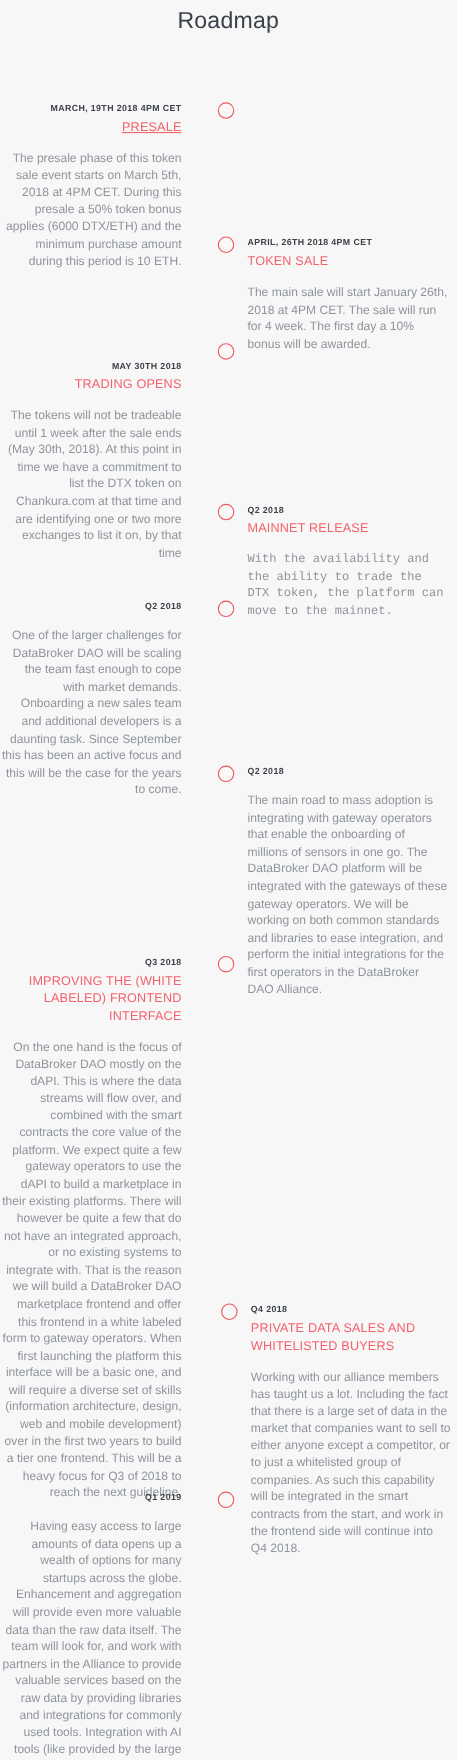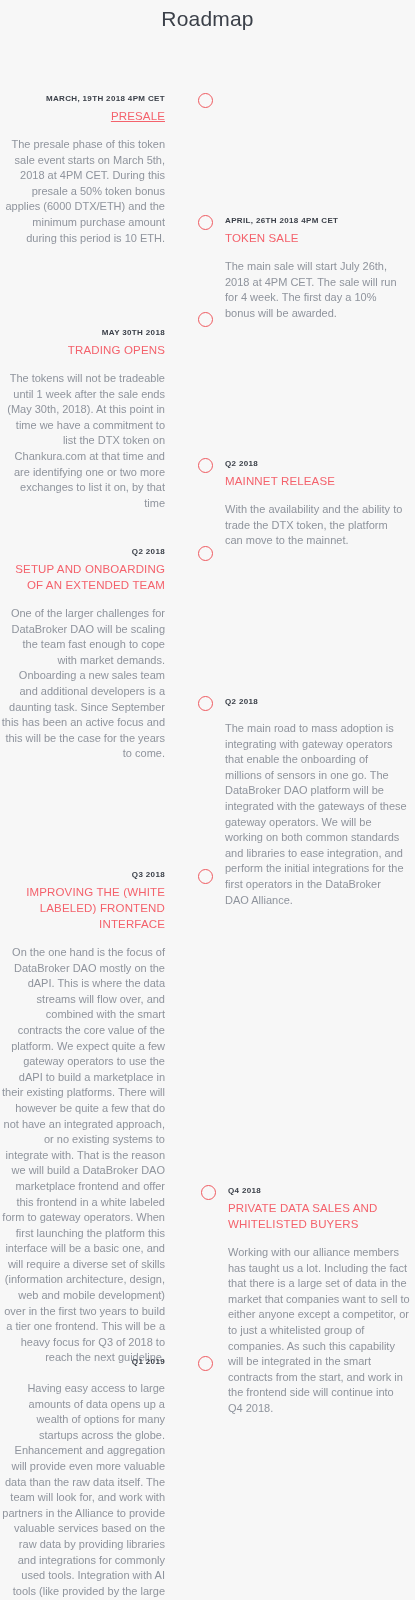--- a/index.html
+++ b/index.html
@@ -133,44 +133,43 @@
             <div class="tl-date" style="color: rgb(59, 64, 73);">MARCH, 19TH 2018 4PM CET</div>
             <div class="tl-title" style="color: rgb(244, 98, 108); text-decoration: underline;">PRESALE</div>
             <div class="tl-body" style="color: rgb(143, 148, 157);">The presale phase of this token sale event starts on March 5th, 2018 at 4PM CET. During this presale a 50% token bonus applies (6000 DTX/ETH) and the minimum purchase amount during this period is 10 ETH.</div>
           </div>
         </div>
         <div class="tl-row right" style="position: absolute; left: 0px; top: 182px;">
           <div class="tl-marker" style="border-color: rgb(239, 90, 96);"></div>
           <div class="tl-card">
             <div class="tl-date" style="color: rgb(59, 64, 73);">APRIL, 26TH 2018 4PM CET</div>
             <div class="tl-title" style="color: rgb(244, 98, 108);">TOKEN SALE</div>
-            <div class="tl-body" style="color: rgb(143, 148, 157);">The main sale will start July 26th, 2018 at 4PM CET. The sale will run for 4 week. The first day a 10% bonus will be awarded.</div>
+            <div class="tl-body" style="color: rgb(143, 148, 157);">The main sale will start January 26th, 2018 at 4PM CET. The sale will run for 4 week. The first day a 10% bonus will be awarded.</div>
           </div>
         </div>
         <div class="tl-row left" style="position: absolute; left: 0px; top: 279px;">
           <div class="tl-marker" style="border-color: rgb(239, 90, 96);"></div>
           <div class="tl-card">
             <div class="tl-date" style="color: rgb(59, 64, 73); margin-top: 15px;">MAY 30TH 2018</div>
             <div class="tl-title" style="color: rgb(244, 98, 108); margin-left: 24px;">TRADING OPENS</div>
             <div class="tl-body" style="color: rgb(143, 148, 157);">The tokens will not be tradeable until 1 week after the sale ends (May 30th, 2018). At this point in time we have a commitment to list the DTX token on Chankura.com at that time and are identifying one or two more exchanges to list it on, by that time</div>
           </div>
         </div>
         <div class="tl-row right" style="position: absolute; left: 0px; top: 425px;">
           <div class="tl-marker" style="border-color: rgb(239, 90, 96);"></div>
           <div class="tl-card">
             <div class="tl-date" style="color: rgb(59, 64, 73);">Q2 2018</div>
             <div class="tl-title" style="color: rgb(244, 98, 108);">MAINNET RELEASE</div>
-            <div class="tl-body" style="color: rgb(143, 148, 157);">With the availability and the ability to trade the DTX token, the platform can move to the mainnet.</div>
+            <div class="tl-body" style="color: rgb(143, 148, 157); font-family: Liberation Mono, monospace;">With the availability and the ability to trade the DTX token, the platform can move to the mainnet.</div>
           </div>
         </div>
         <div class="tl-row left" style="position: absolute; left: 0px; top: 513px;">
           <div class="tl-marker" style="border-color: rgb(239, 90, 96);"></div>
           <div class="tl-card">
             <div class="tl-date" style="color: rgb(59, 64, 73);">Q2 2018</div>
-            <div class="tl-title" style="color: rgb(244, 98, 108);">SETUP AND ONBOARDING OF AN EXTENDED TEAM</div>
             <div class="tl-body" style="color: rgb(143, 148, 157);">One of the larger challenges for DataBroker DAO will be scaling the team fast enough to cope with market demands. Onboarding a new sales team and additional developers is a daunting task. Since September this has been an active focus and this will be the case for the years to come.</div>
           </div>
         </div>
         <div class="tl-row right" style="position: absolute; left: 0px; top: 663px;">
           <div class="tl-marker" style="border-color: rgb(239, 90, 96);"></div>
           <div class="tl-card">
             <div class="tl-date" style="color: rgb(59, 64, 73);">Q2 2018</div>
             <div class="tl-body" style="color: rgb(143, 148, 157);">The main road to mass adoption is integrating with gateway operators that enable the onboarding of millions of sensors in one go. The DataBroker DAO platform will be integrated with the gateways of these gateway operators. We will be working on both common standards and libraries to ease integration, and perform the initial integrations for the first operators in the DataBroker DAO Alliance.</div>
           </div>
         </div>

